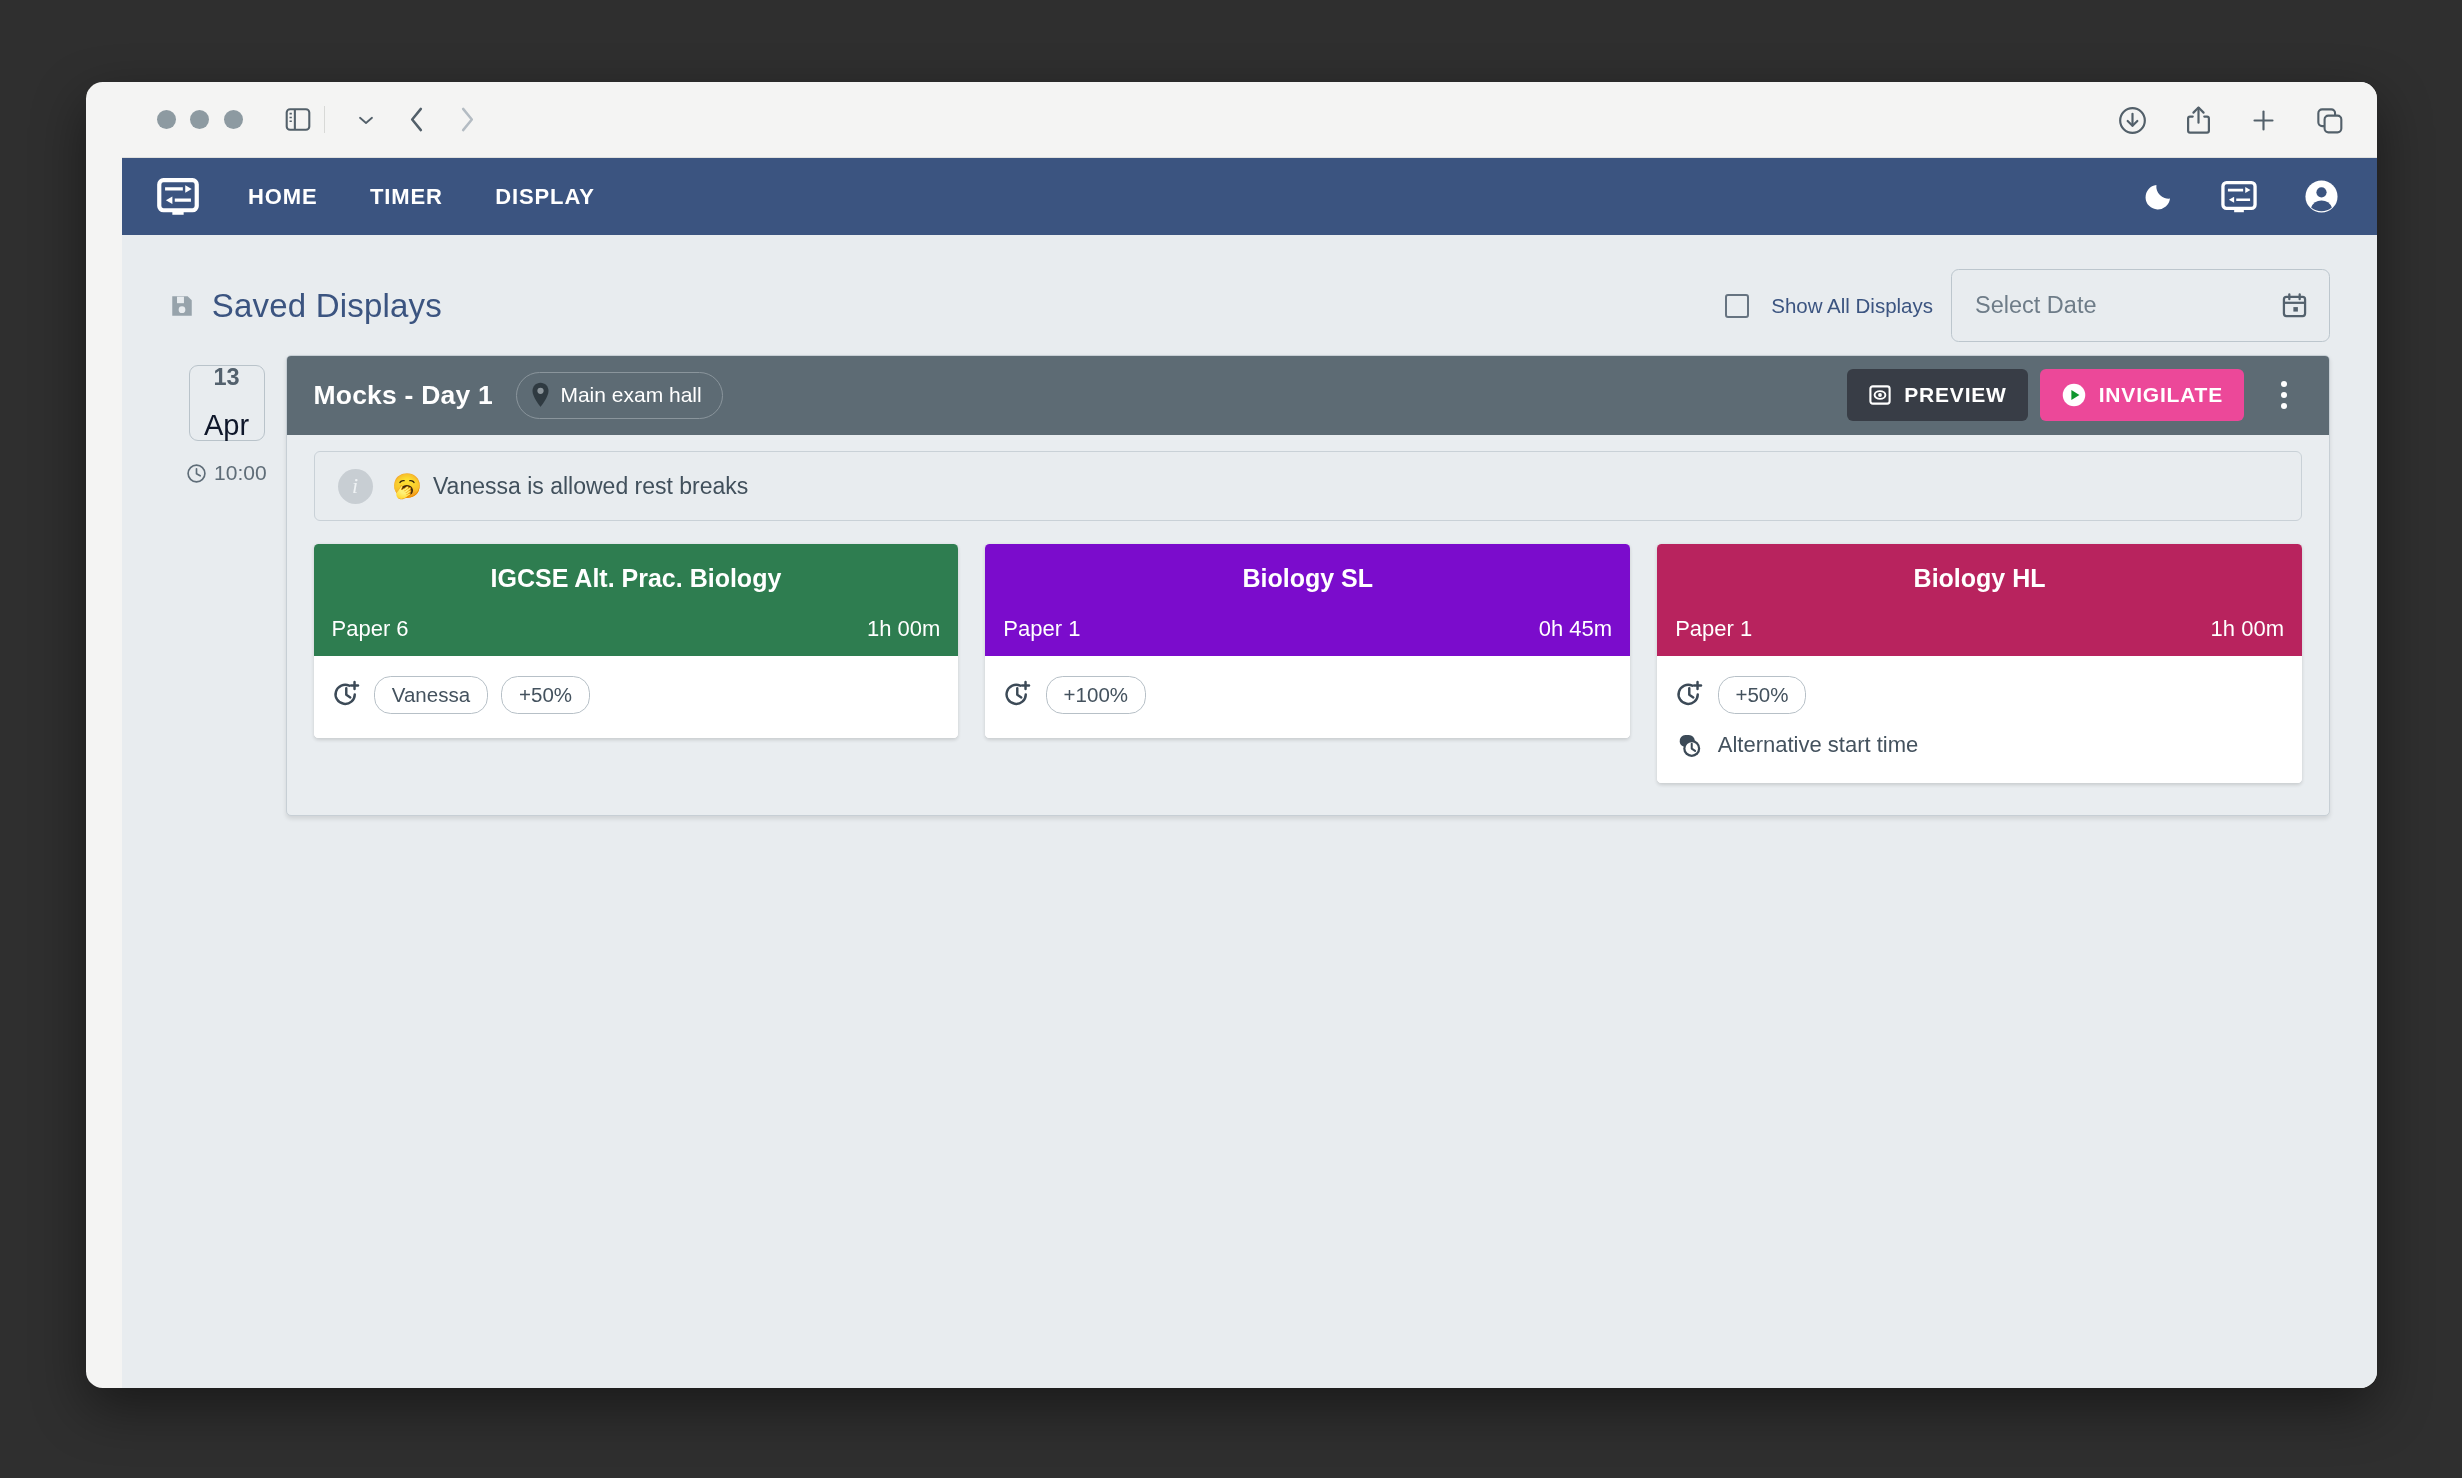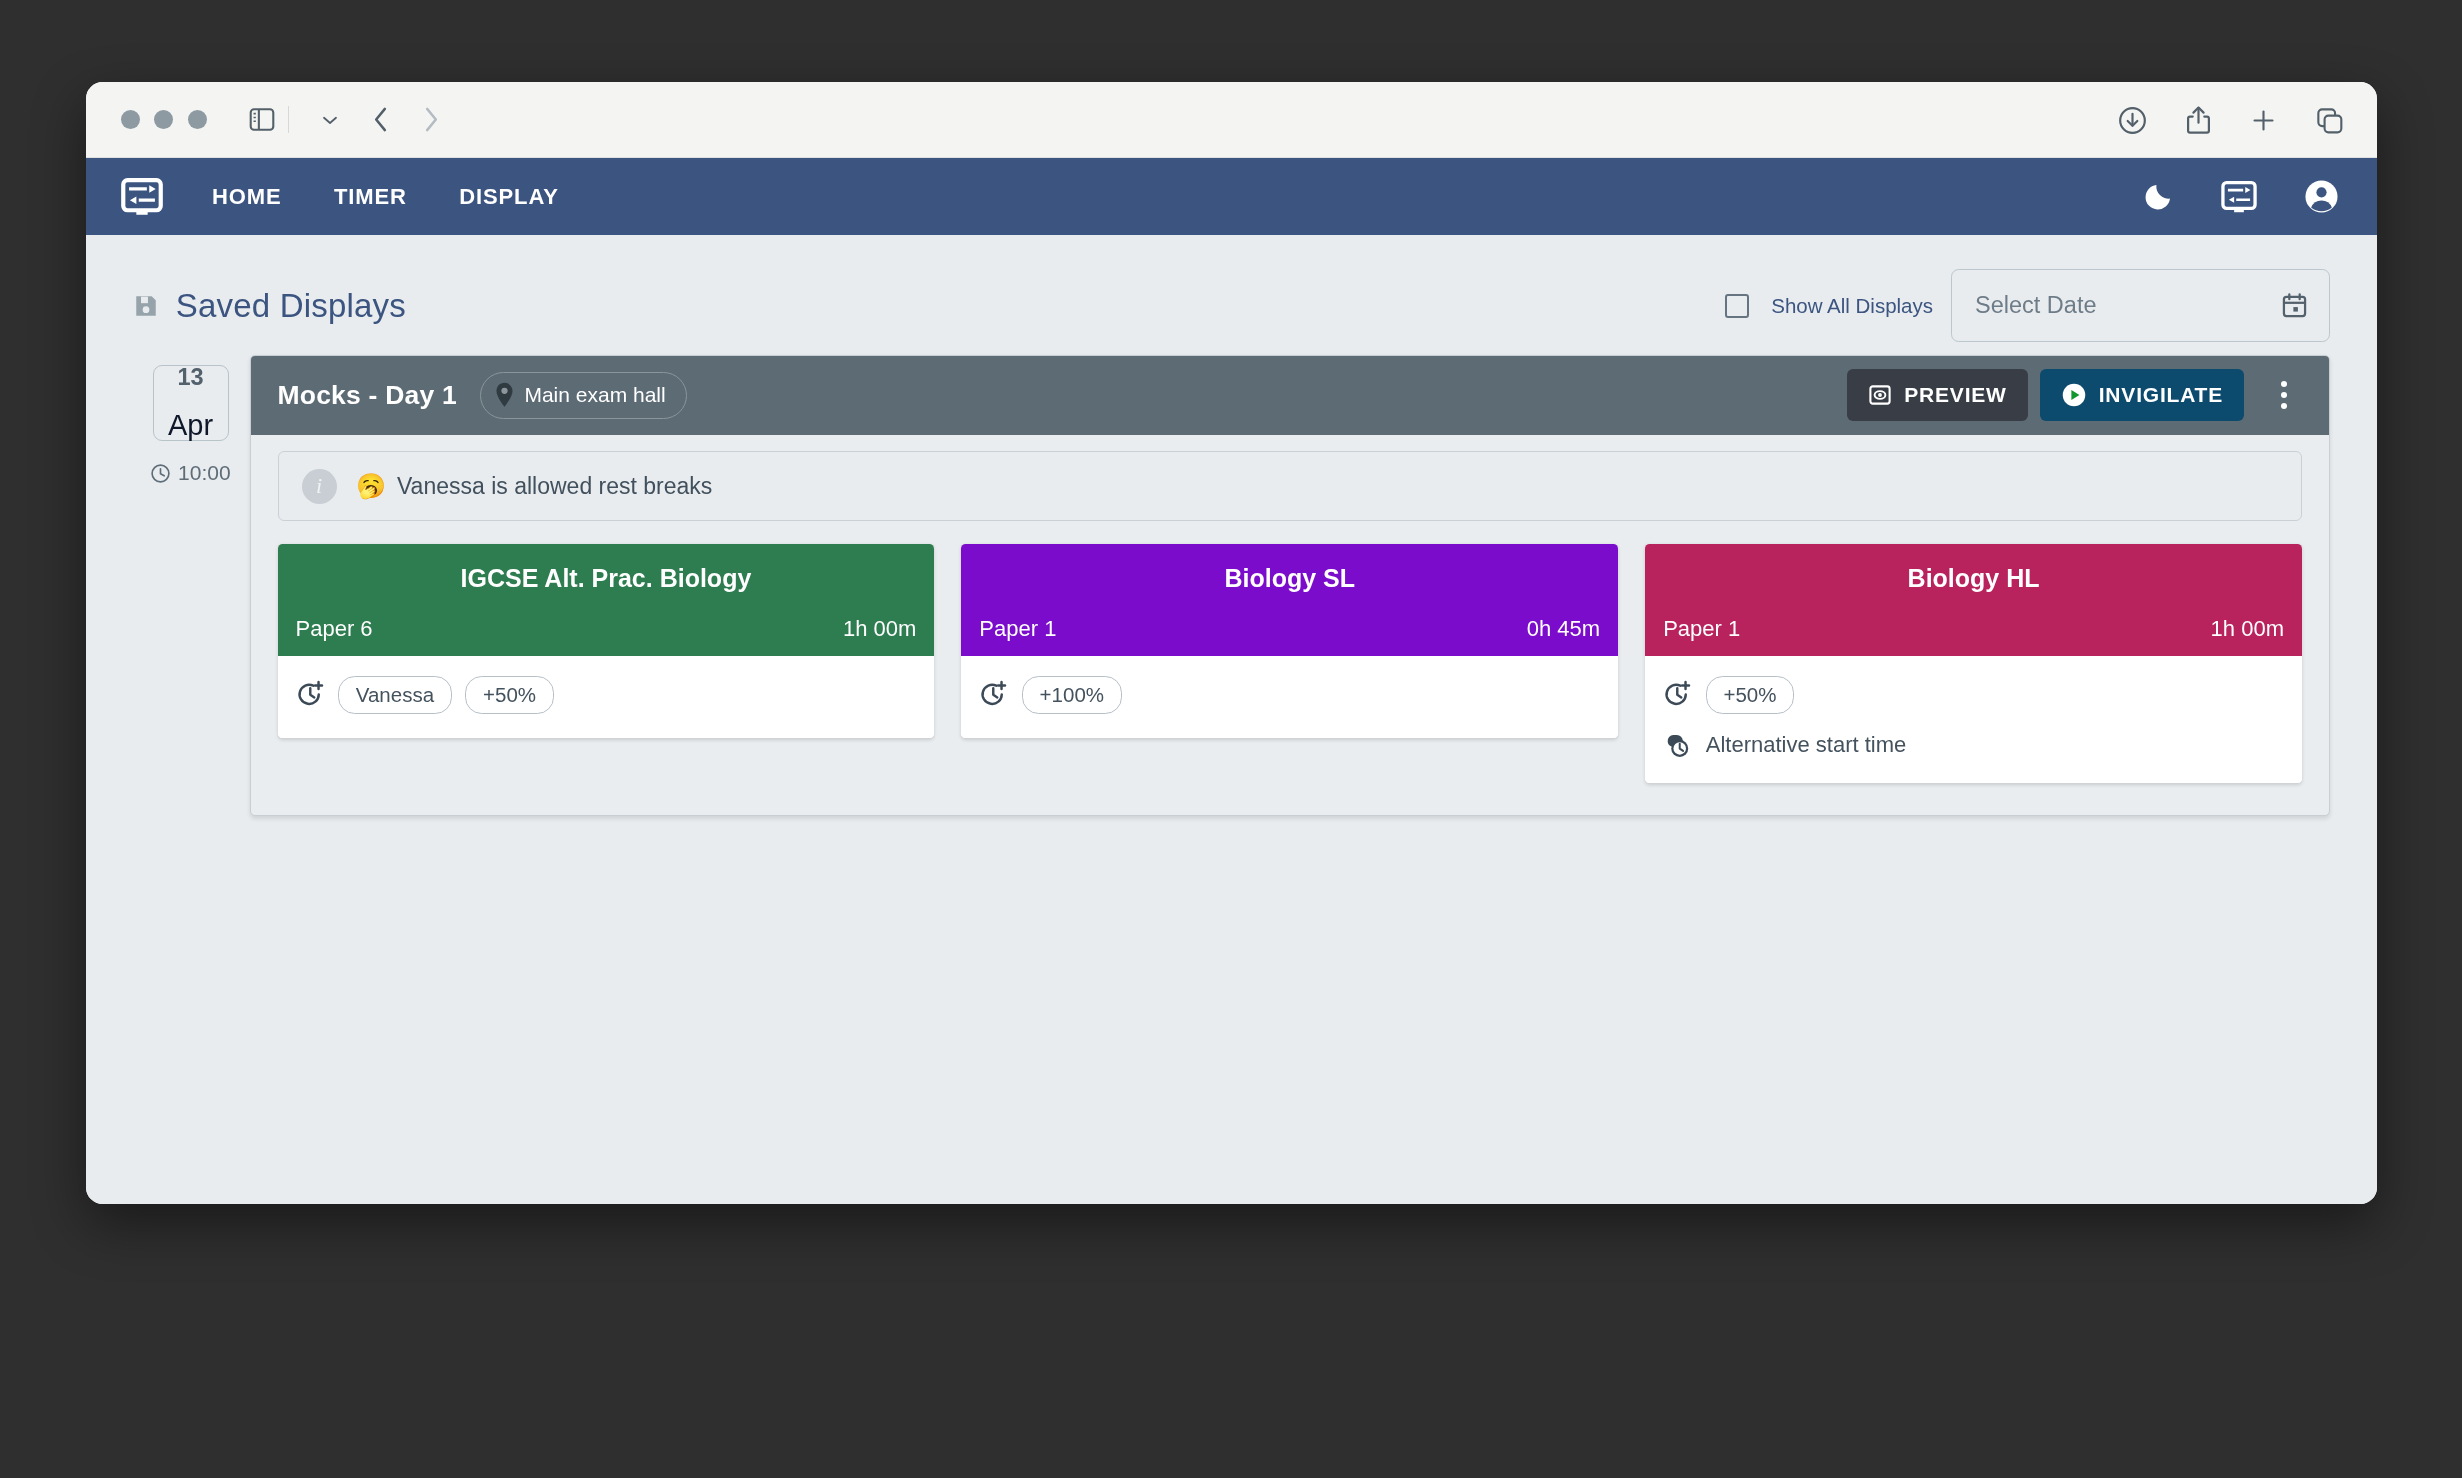--- a/index.html
+++ b/index.html
@@ -19,25 +19,26 @@
     height: 1478px;
     background: #2f2f2f;
   }
 
   
   #browser-window {
     position: absolute;
     left: 86px;
     top: 82px;
     width: 2291px;
-    height: 1122px;
+    height: 1306px;
     background: #f4f4f3;
     border-radius: 16.7px;
     overflow: hidden;
     box-shadow: 0 20px 53px rgba(0,0,0,0.45);
+    padding-left: 36px;
   }
 
   
   #browser-chrome {
     position: relative;
     height: 76px;
     background: #f4f4f3;
     display: flex;
     align-items: center;
     padding: 0 35px;
@@ -275,21 +276,21 @@
     padding: 0 21px;
     border-radius: 6px;
     font-size: 21px;
     font-weight: 600;
     letter-spacing: 0.8px;
     color: #ffffff;
     cursor: pointer;
     white-space: nowrap;
   }
   #preview-button { background: #383d46; margin-right: 12px; }
-  #invigilate-button { background: #0c4a6e; }
+  #invigilate-button { background: #ec4899; }
   #card-menu-button {
     width: 55px; height: 55px;
     display: flex; flex-direction: column;
     align-items: center; justify-content: center;
     gap: 5.3px; margin-left: 12px; cursor: pointer;
   }
   .menu-dot { width: 6px; height: 6px; border-radius: 50%; background: #ffffff; }
 
   
   #card-content { padding: 16.7px 27px 32px 27px; }

